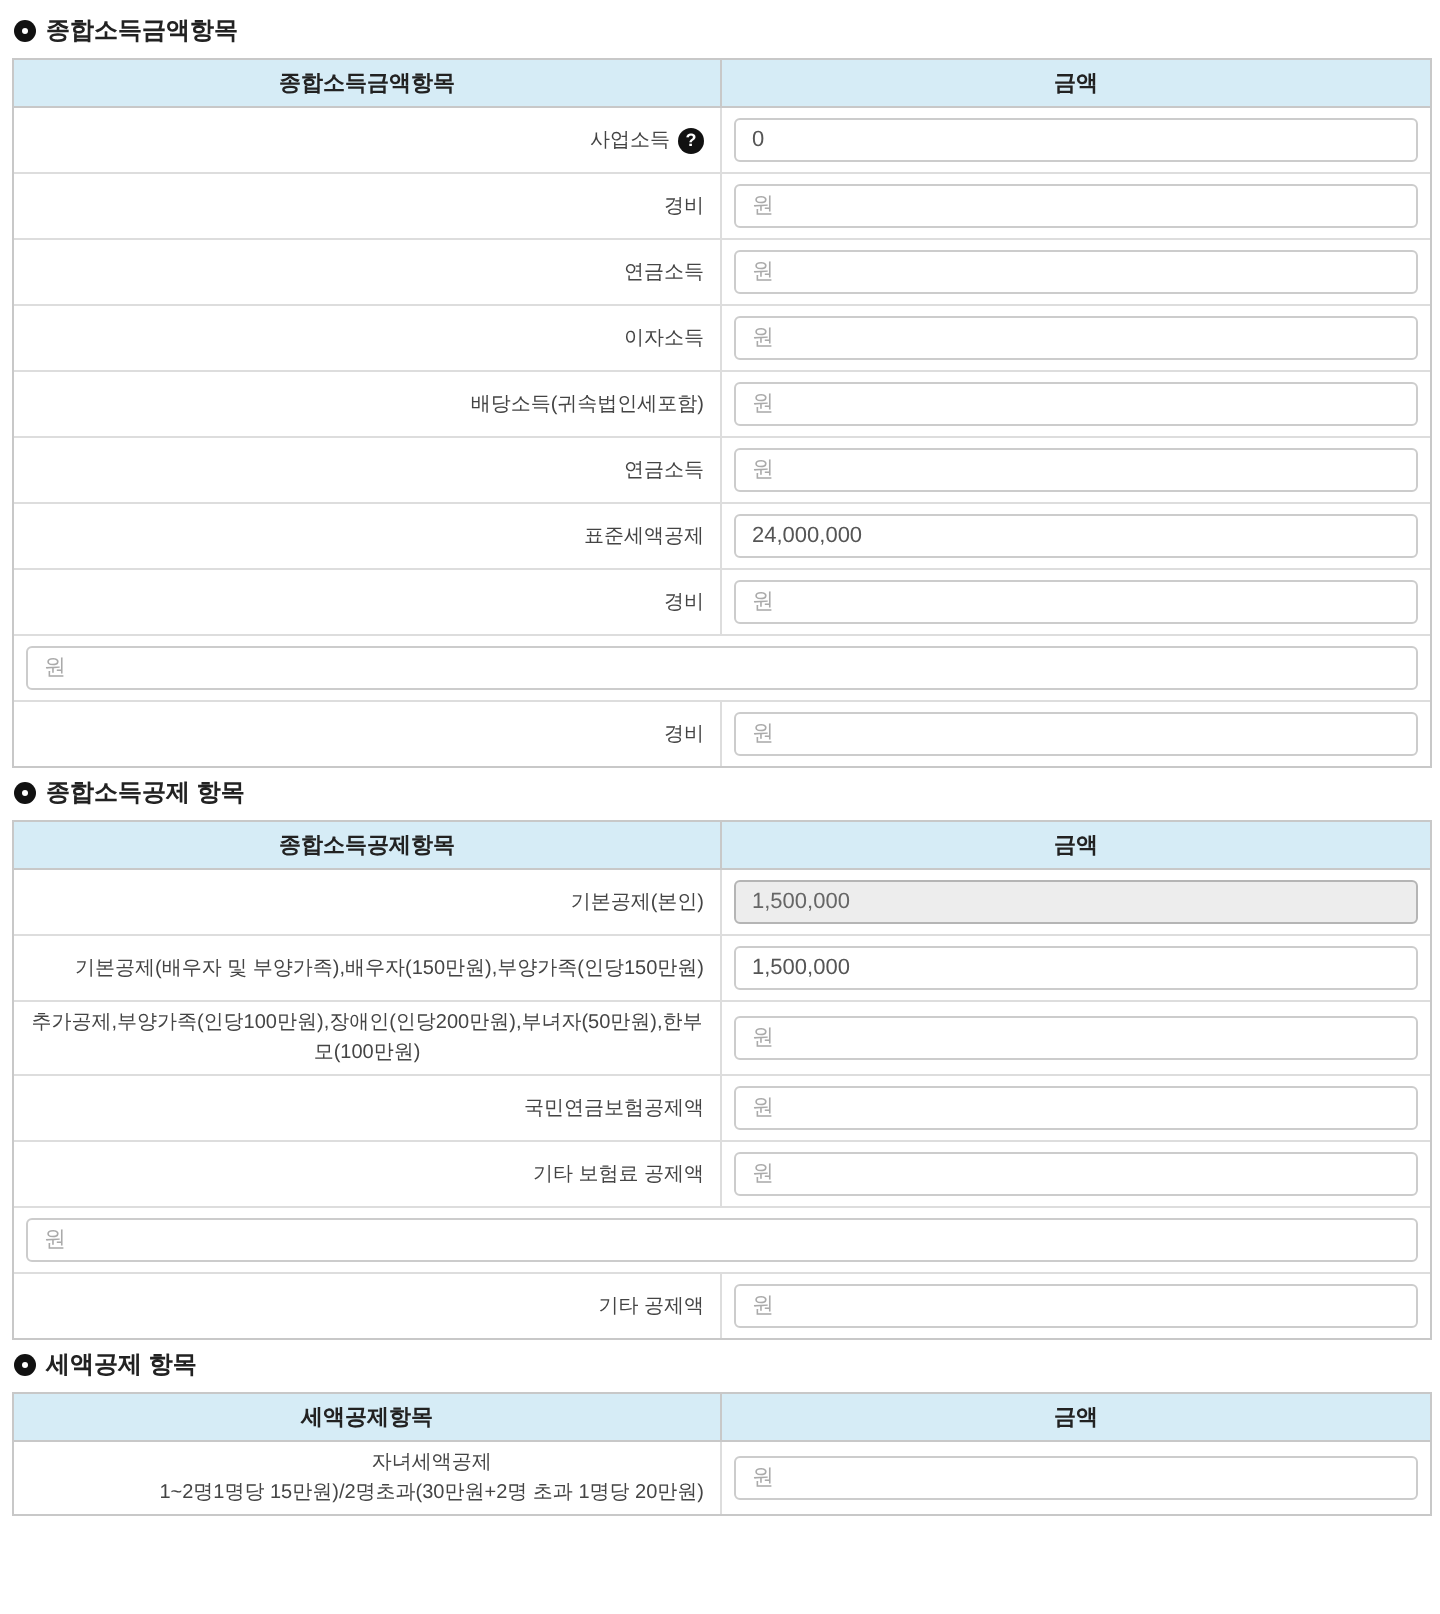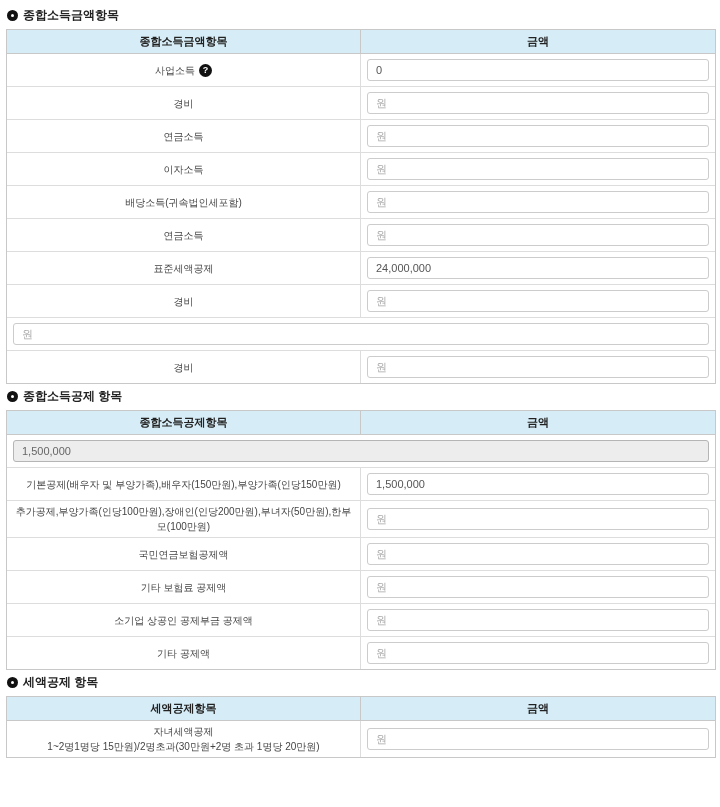--- a/index.html
+++ b/index.html
@@ -36,21 +36,21 @@
   }
   .th.left  { width:50%; border-right:1px solid #c8c8c8; }
   .th.right { flex:1; }
 
   .tr { display:flex; border-bottom:1px solid #ddd; align-items:stretch; min-height:32px; }
   .tr:last-child { border-bottom:none; }
 
   .td.label {
     width:50%; box-sizing:border-box;
     border-right:1px solid #ddd;
-    display:flex; align-items:center; justify-content:center;
+    display:flex; align-items:center; justify-content:flex-end;
     text-align:center; padding:3px 8px;
     font-size:10px; color:#444; line-height:1.5;
     white-space:pre-line;
   }
   .td.amount {
     flex:1; display:flex; align-items:center;
     padding:4px 6px; box-sizing:border-box;
   }
 
   input[type="text"] {
@@ -156,20 +156,21 @@
       <span class="bullet"></span>
       <span>종합소득공제 항목</span>
     </div>
     <div class="tbl">
       <div class="thead">
         <div class="th left">종합소득공제항목</div>
         <div class="th right">금액</div>
       </div>
       <div class="tbody">
           <div class="tr">
+            <div class="td label"><span>기본공제(본인)</span></div>
             <div class="td amount">
               <input type="text" disabled="" value="1,500,000" style="">
             </div>
           </div>
           <div class="tr">
             <div class="td label"><span>기본공제(배우자 및 부양가족),배우자(150만원),부양가족(인당150만원)</span></div>
             <div class="td amount">
               <input type="text" value="1,500,000" style="">
             </div>
           </div>
@@ -185,21 +186,20 @@
               <input type="text" placeholder="원" style="">
             </div>
           </div>
           <div class="tr">
             <div class="td label"><span>기타 보험료 공제액</span></div>
             <div class="td amount">
               <input type="text" placeholder="원" style="">
             </div>
           </div>
           <div class="tr">
-            <div class="td label"><span>소기업 상공인 공제부금 공제액</span></div>
             <div class="td amount">
               <input type="text" placeholder="원" style="">
             </div>
           </div>
           <div class="tr">
             <div class="td label"><span>기타 공제액</span></div>
             <div class="td amount">
               <input type="text" placeholder="원" style="">
             </div>
           </div>

